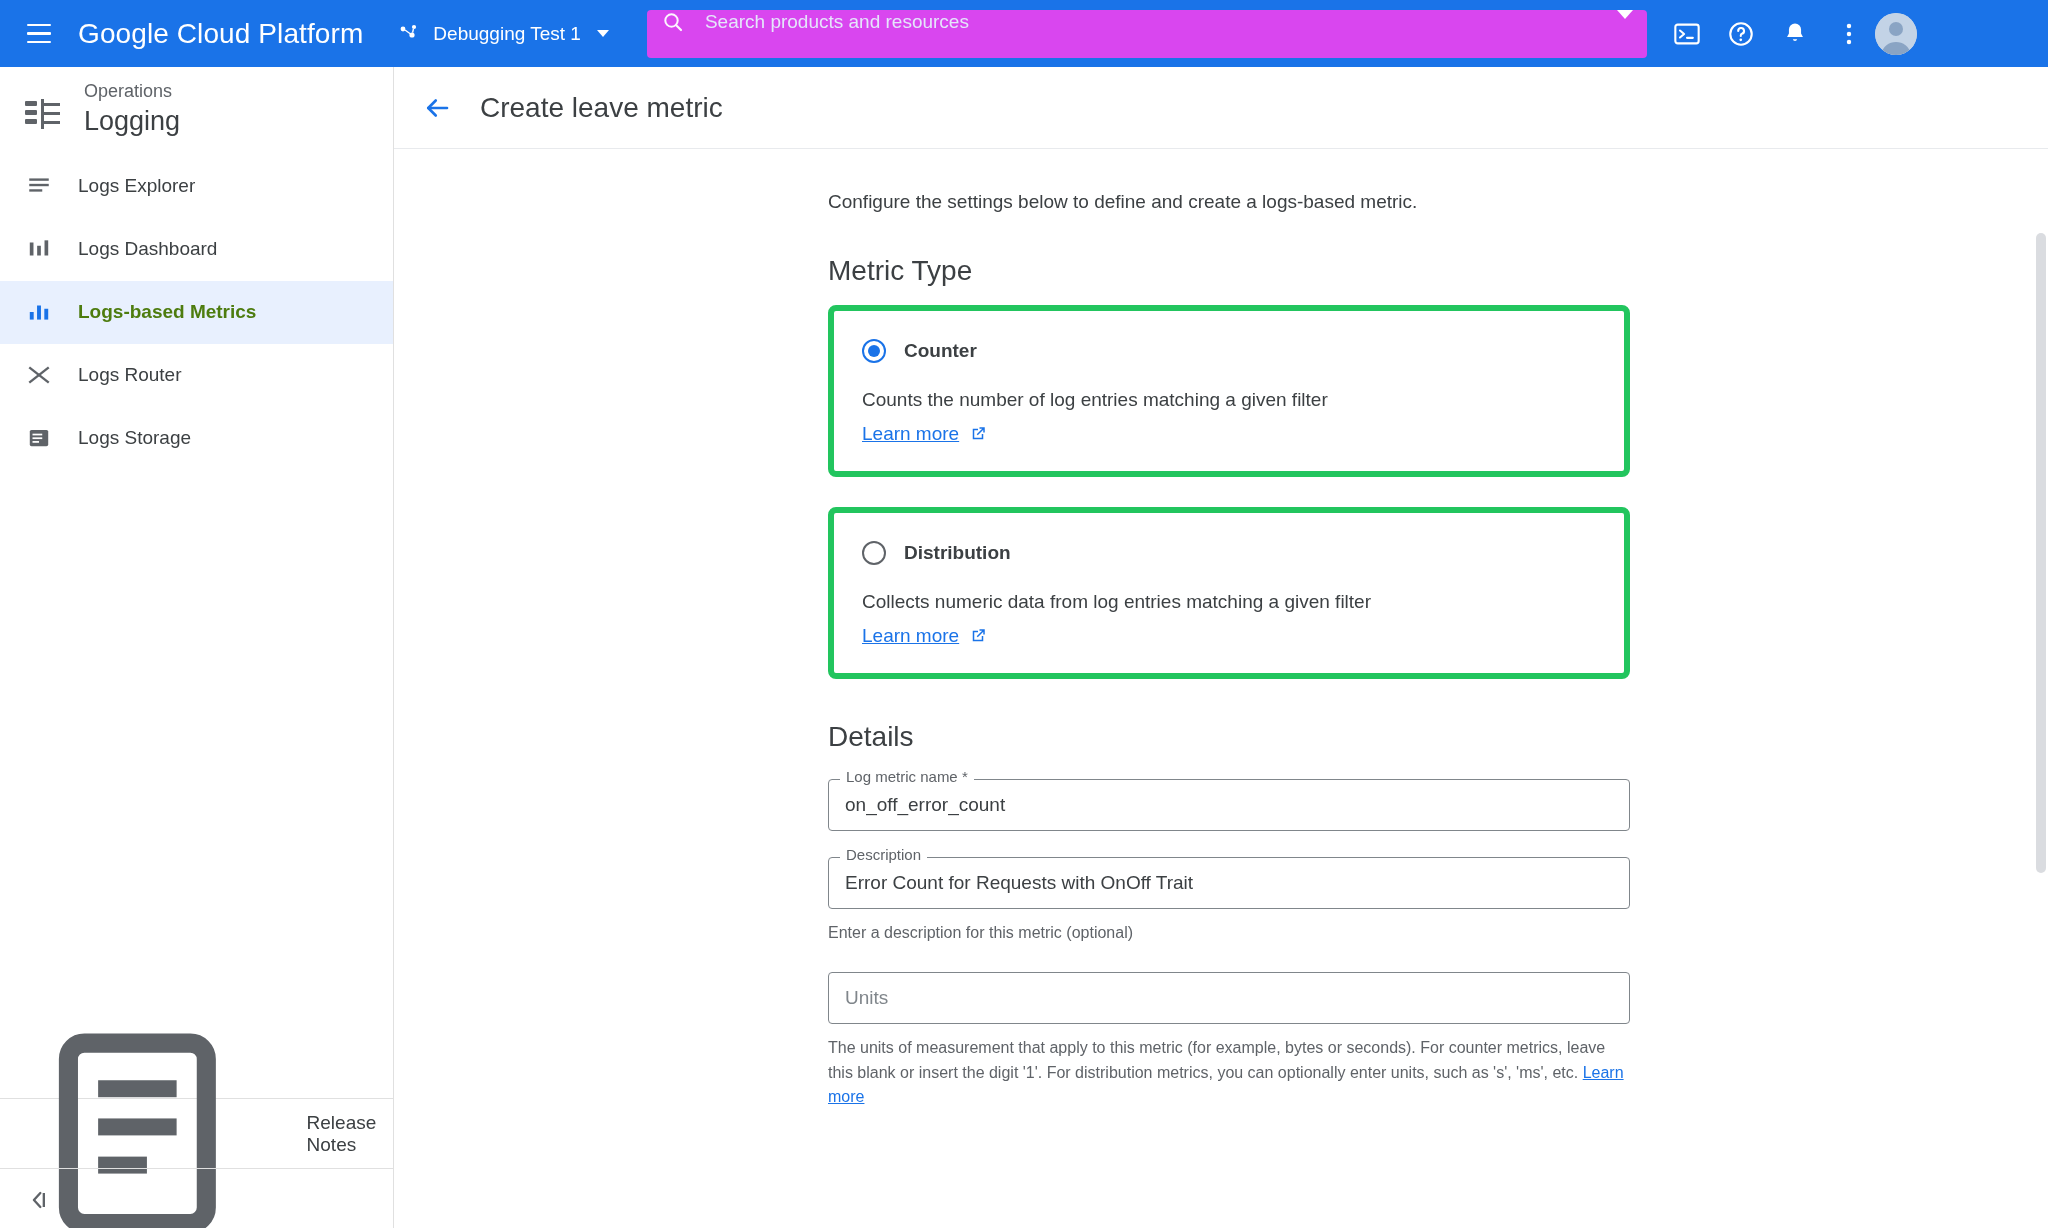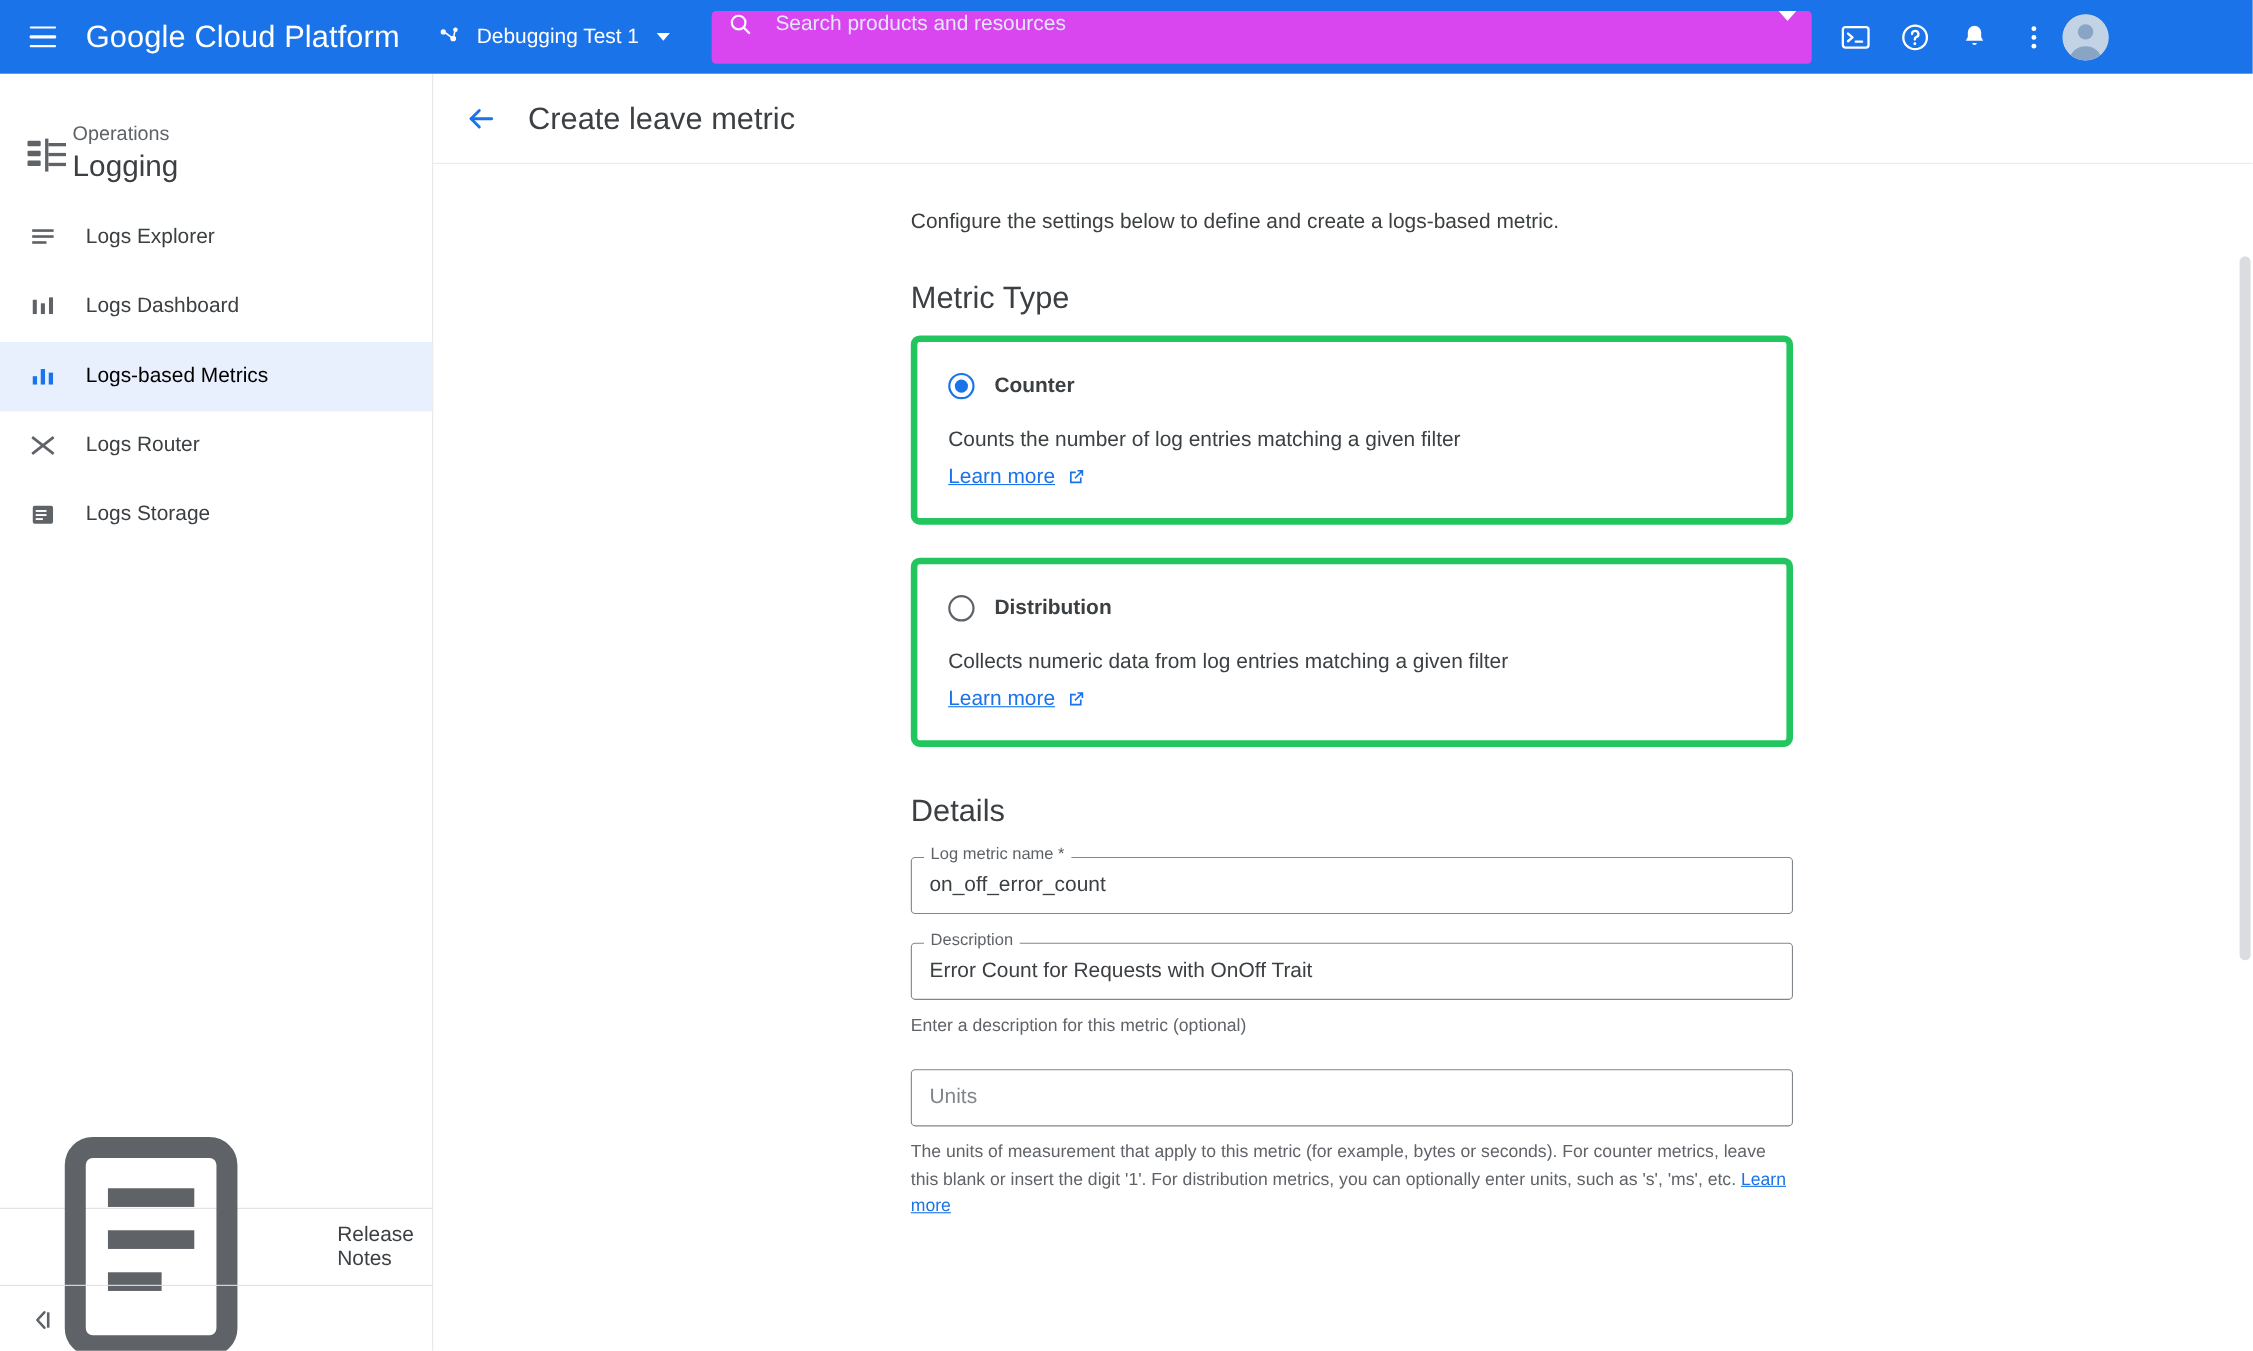--- a/index.html
+++ b/index.html
@@ -105,39 +105,39 @@
   .sidebar {
     width: 394px;
     min-width: 394px;
     background: #fff;
     border-right: 1px solid #e0e0e0;
     display: flex;
     flex-direction: column;
     position: relative;
   }
   .side-header {
-    display: flex; align-items: center;
+    display: flex; align-items: flex-end;
     padding: 14px 0 18px 22px;
-    margin-top: 30px;
+    gap: 18px;
   }
   .side-header .logo { width: 44px; height: 44px; margin-top: 6px; }
   .side-header .titles { line-height: 1.15; }
   .side-header .sub { font-size: 18px; color: #5f6368; }
   .side-header .main { font-size: 27px; color: #3c4043; margin-top: 4px; }
   .nav-item {
     display: flex; align-items: center;
     height: 63px;
     padding-left: 26px;
     gap: 26px;
     cursor: pointer;
     font-size: 19px;
     color: #3c4043;
   }
   .nav-item .ico { width: 26px; height: 26px; display: block; flex: none; }
-  .nav-item.active { background: #e8f0fe; color: #000000; }
+  .nav-item.active { background: #e8f0fe; color: #4d7c0f; font-weight: bold; }
   .nav-item.active .ico path,
   .nav-item.active .ico rect { fill: #1a73e8; }
   .sidebar-spacer { flex: 1; }
   .release-notes {
     display: flex; align-items: center;
     height: 70px;
     padding-left: 26px;
     gap: 26px;
     border-top: 1px solid #e0e0e0;
     font-size: 19px;

